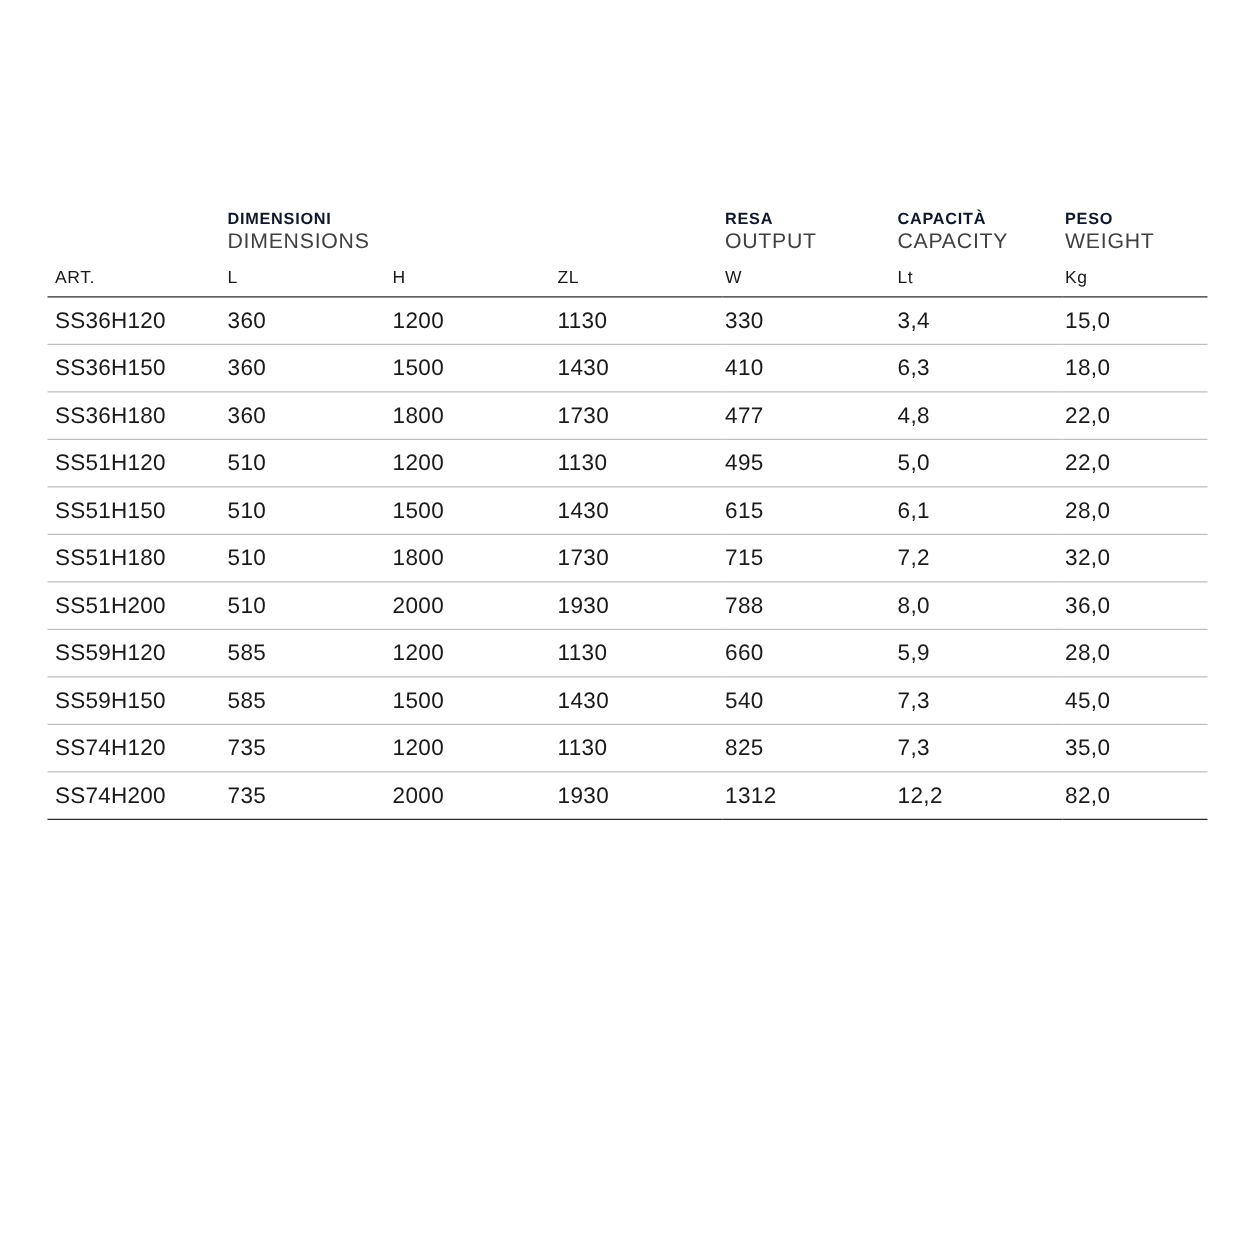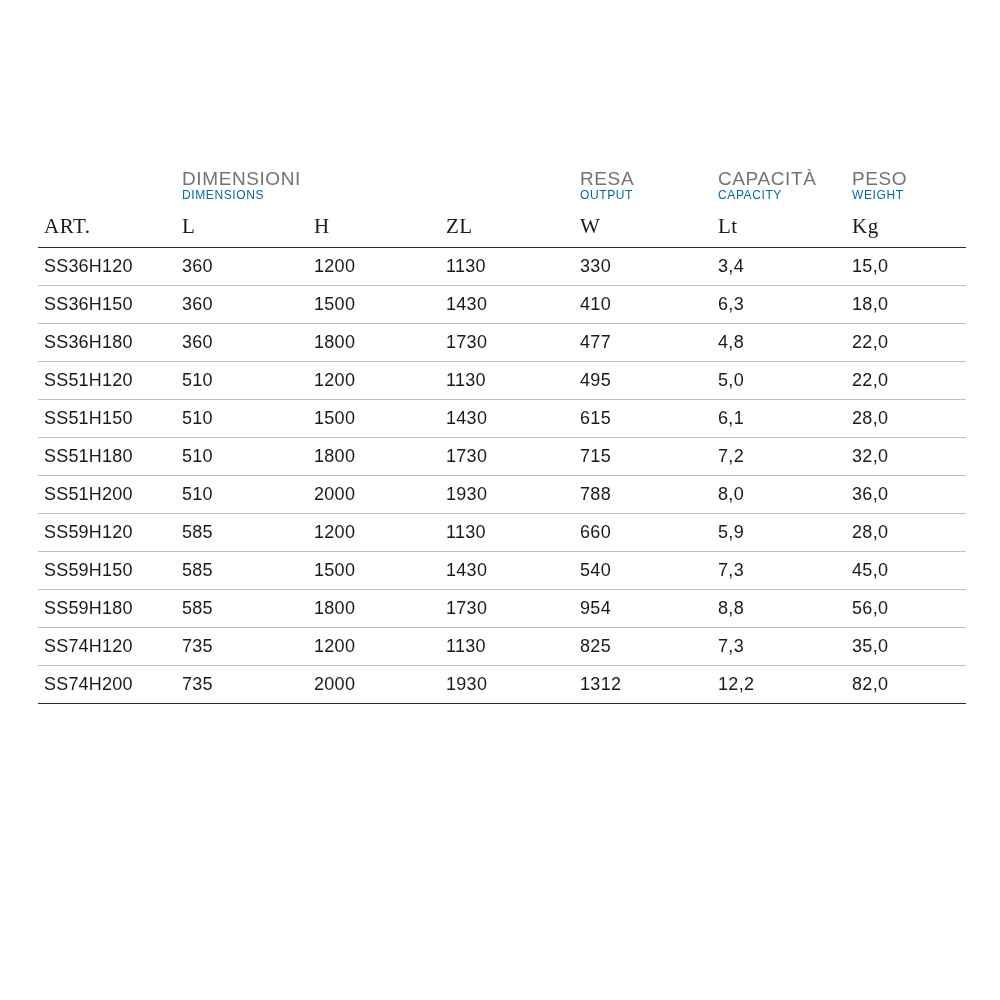--- a/index.html
+++ b/index.html
@@ -48,40 +48,39 @@
     vertical-align: bottom;
     border: none;
   }
 
   .grp {
     line-height: 1.12;
     padding-left: 2px;
   }
   .grp .it {
     display: block;
-    font-size: 19px;
+    font-size: 13px;
     letter-spacing: 0.6px;
-    color: #737373;
-    font-weight: 400;
+    color: #0f172a;
+    font-weight: 700;
   }
   .grp .en {
     display: block;
-    font-size: 12px;
+    font-size: 17px;
     letter-spacing: 0.6px;
-    color: #0369a1;
+    color: #404040;
     font-weight: 400;
   }
 
   .subhead-row td {
-    font-size: 21px;
+    font-size: 14px;
     letter-spacing: 0.5px;
     padding: 9px 0 8px 2px;
     border-bottom: 1.6px solid #2b2b2b;
     vertical-align: bottom;
-    font-family: Liberation Serif, serif;
   }
   .subhead-row td.art-cell {
     padding-left: 6px;
   }
 
   .data-row td {
     font-size: 18px;
     letter-spacing: 0.3px;
     padding: 8px 0 8px 2px;
     border-bottom: 1px solid #bfbfbf;
@@ -225,29 +224,20 @@
       <tr class="data-row">
         <td class="art-cell">SS59H150</td>
         <td>585</td>
         <td>1500</td>
         <td>1430</td>
         <td>540</td>
         <td>7,3</td>
         <td>45,0</td>
       </tr>
       <tr class="data-row">
-        <td class="art-cell">SS59H180</td>
-        <td>585</td>
-        <td>1800</td>
-        <td>1730</td>
-        <td>954</td>
-        <td>8,8</td>
-        <td>56,0</td>
-      </tr>
-      <tr class="data-row">
         <td class="art-cell">SS74H120</td>
         <td>735</td>
         <td>1200</td>
         <td>1130</td>
         <td>825</td>
         <td>7,3</td>
         <td>35,0</td>
       </tr>
       <tr class="data-row">
         <td class="art-cell">SS74H200</td>

